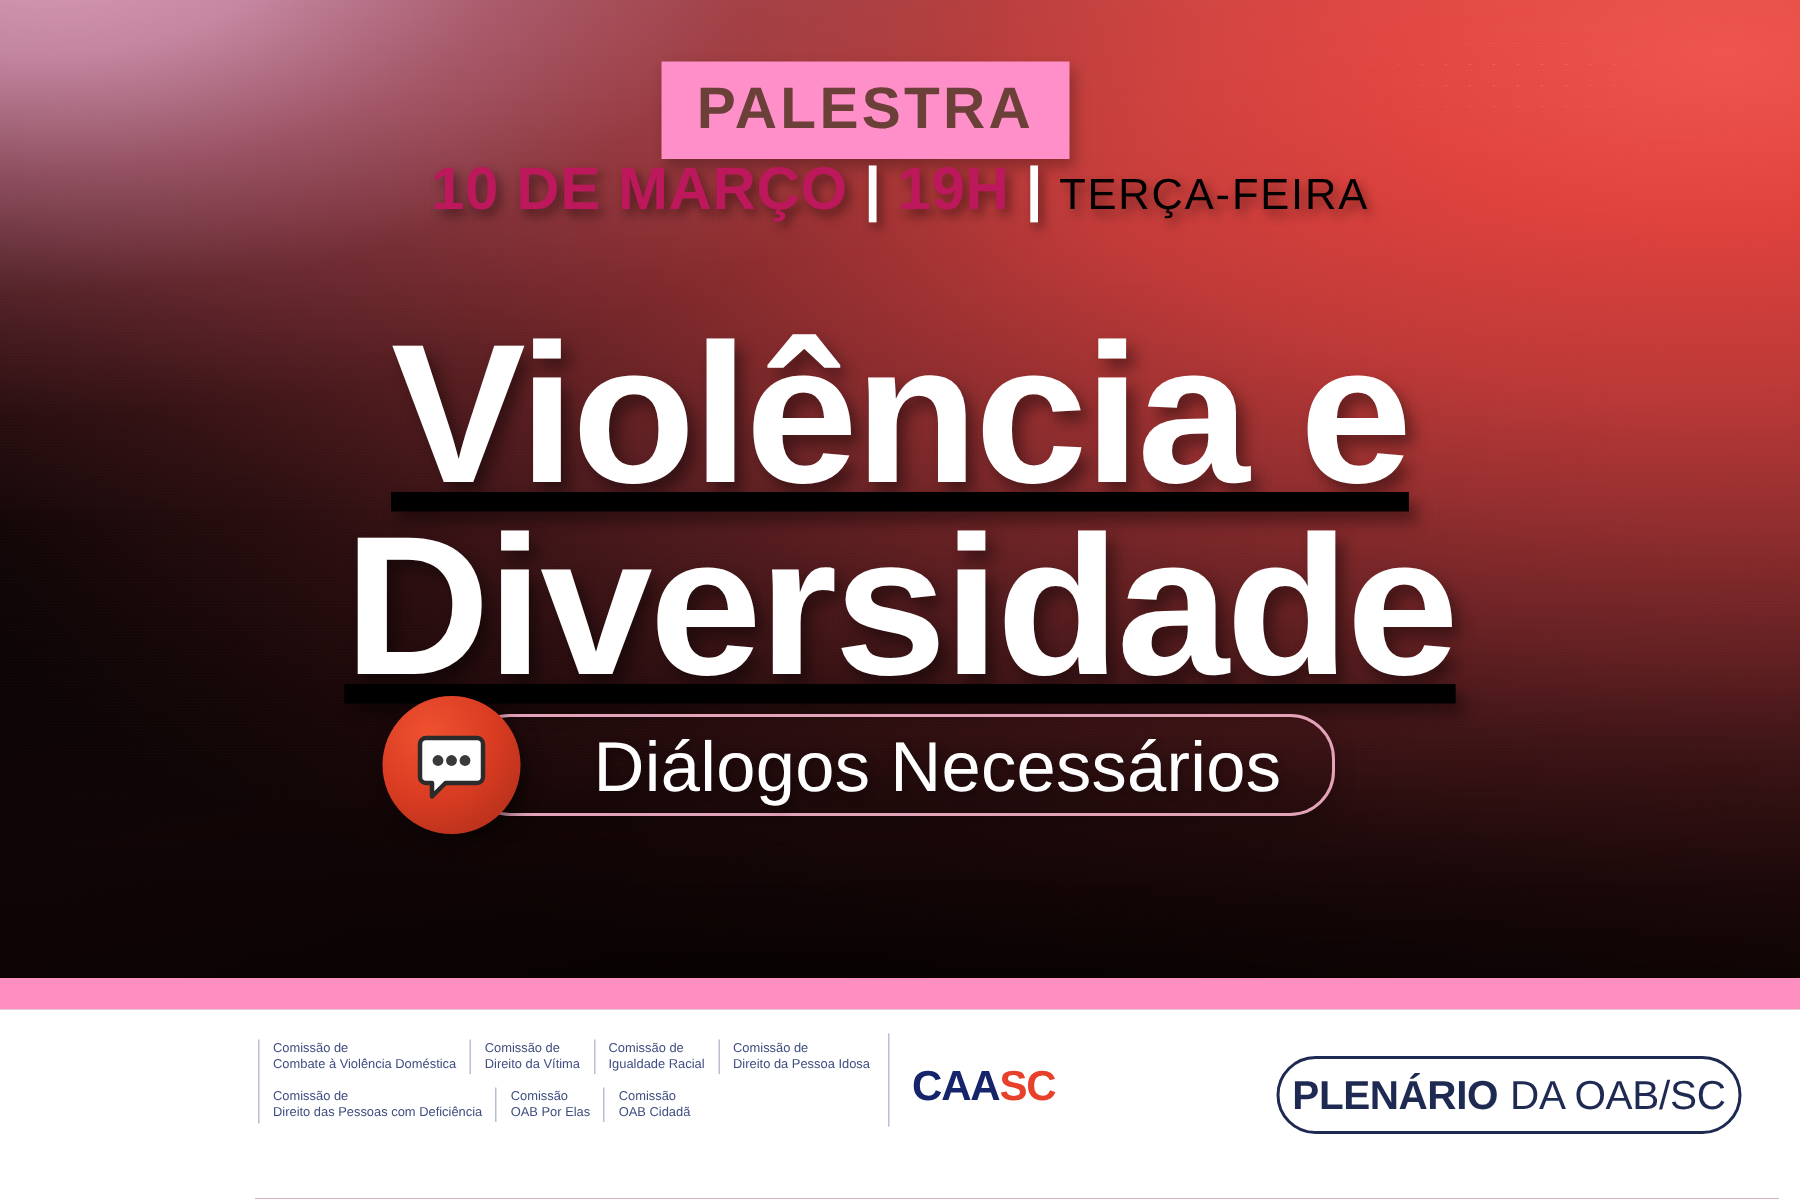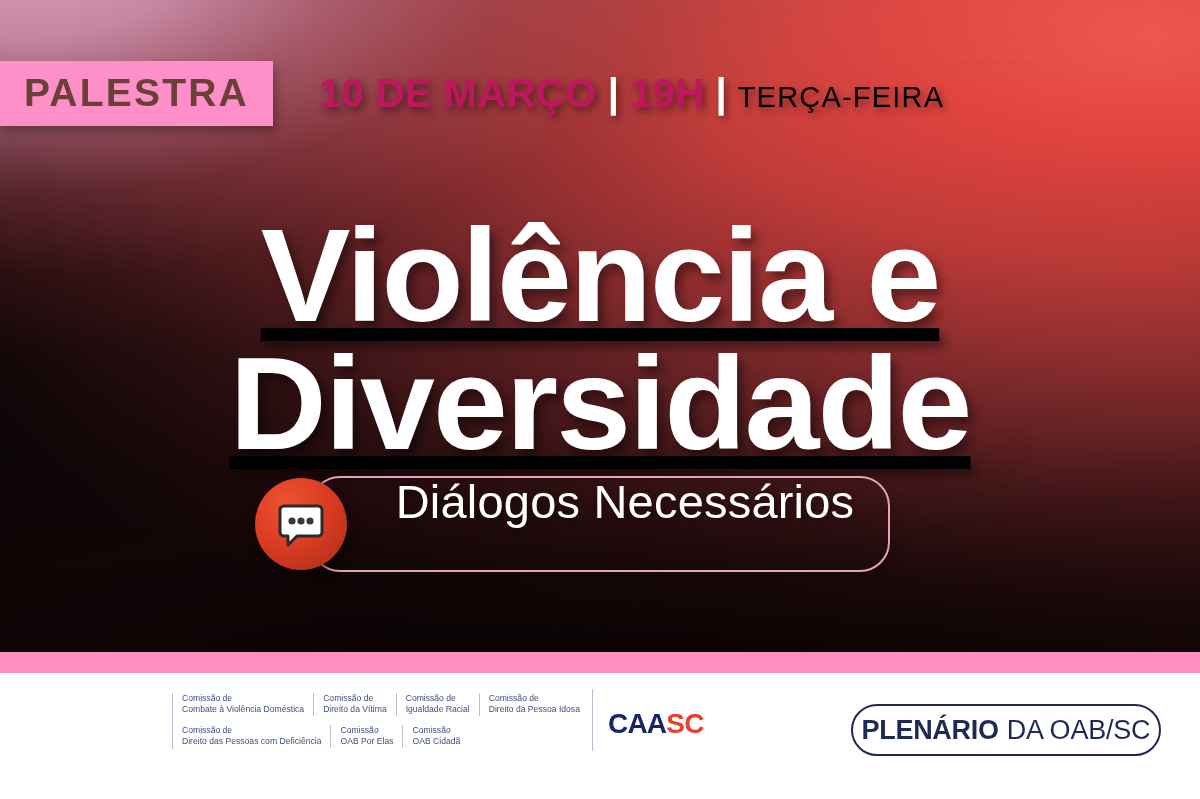--- a/index.html
+++ b/index.html
@@ -47,21 +47,21 @@
     opacity:.22;
     background-image:radial-gradient(rgba(255,255,255,.9) 0.7px, rgba(0,0,0,0) 0.8px);
     background-size:16px 14px;
     -webkit-mask-image:radial-gradient(closest-side, rgba(0,0,0,1) 0%, rgba(0,0,0,0) 100%);
             mask-image:radial-gradient(closest-side, rgba(0,0,0,1) 0%, rgba(0,0,0,0) 100%);
   }
 
   
   .topbar {
     position:absolute; left:0; top:63px; width:1200px; height:60px;
-    display:flex; align-items:center; gap:0;
+    display:flex; align-items:center; justify-content:center; gap:0;flex-direction:column;
   }
   .palestra-badge {
     background:#ff8fc8;
     color:#6b4038;
     font-size:39px; font-weight:bold; letter-spacing:2.2px;
     line-height:1;
     padding:12px 24px 14px 24px;
     margin-right:46px;
     box-shadow:3px 5px 9px rgba(0,0,0,.28);
   }
@@ -102,22 +102,22 @@
 
   
   .subwrap {
     position:absolute; left:0; top:476px; width:1200px;
     display:flex; align-items:center; justify-content:center;
   }
   .sub-pill {
     position:relative;
     border:2px solid #e3a3b9;
     border-radius:30px;
-    height:96px;
-    display:flex; 
+    height:68px;
+    display:flex; align-items:center;
     padding:0 34px 0 84px;
     box-shadow:0 4px 14px rgba(0,0,0,.25);
   }
   .sub-text {
     color:#ffffff;
     font-size:47px;
     font-weight:300;
     letter-spacing:.2px;
     line-height:1;
     text-shadow:2px 3px 6px rgba(0,0,0,.35);

